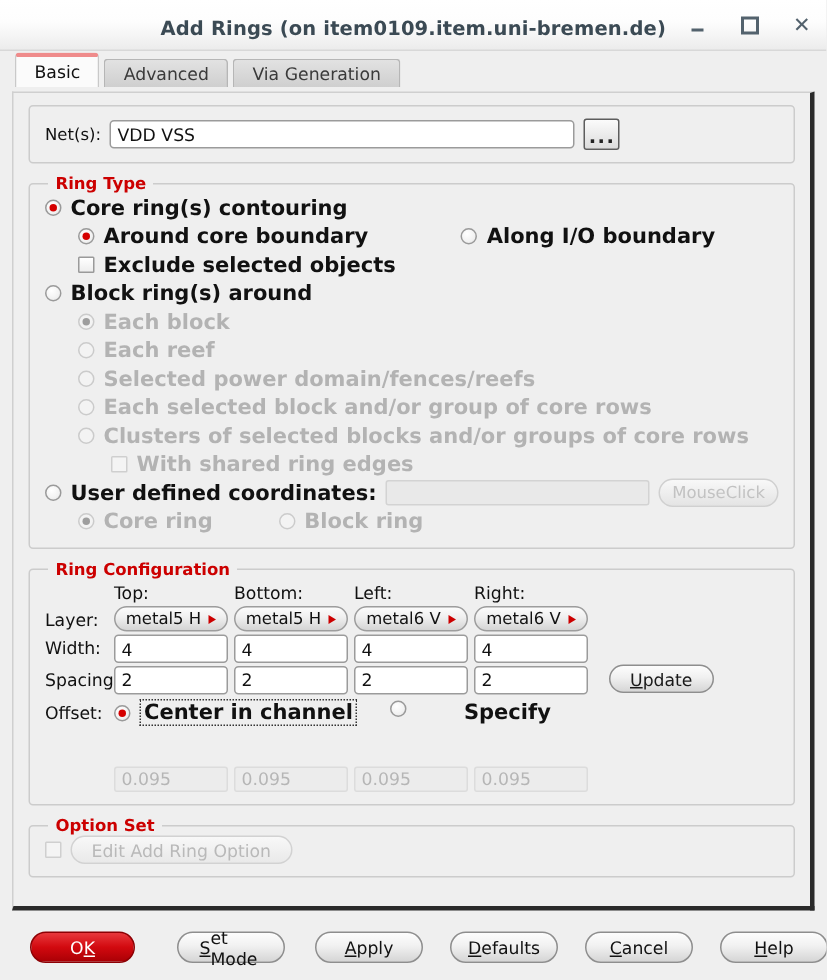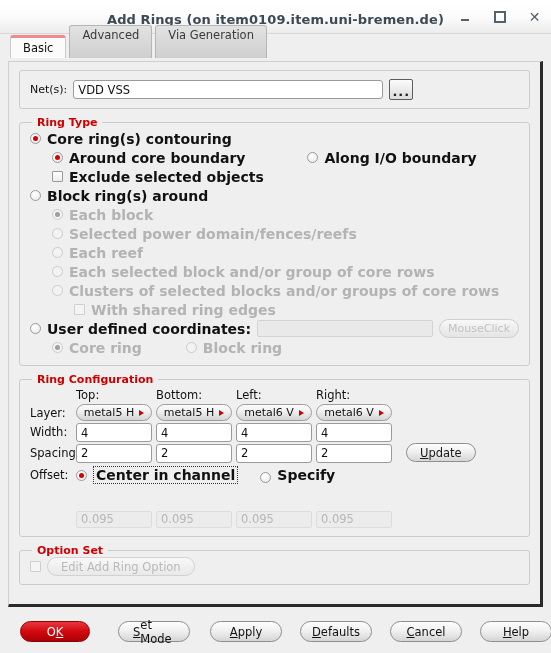--- a/index.html
+++ b/index.html
@@ -27,21 +27,21 @@
   .wbtn{width:13px;height:13px;display:flex;align-items:center;justify-content:center;
         color:#53626d;font-size:12px;line-height:1;cursor:default;}
   .wbtn .dash{display:block;width:8px;height:2px;background:#53626d;margin-top:6px;}
   .wbtn .sq{display:block;width:8px;height:8px;border:2px solid #53626d;}
   .wbtn .xx{font-size:14px;font-weight:bold;font-family:"DejaVu Sans",sans-serif;}
 
   
   .tabstrip{position:relative;height:24px;padding-left:10px;display:flex;align-items:flex-end;
             background:#efefef;}
   .tab{
-    height:33px;line-height:19px;padding:0 12px;margin-right:3px;
+    height:19px;line-height:19px;padding:0 12px;margin-right:3px;
     font-size:11.5px;color:#3a3a3a;
     background:linear-gradient(to bottom,#e2e2e2,#cfcfcf);
     border:1px solid #b6b6b6;border-bottom:none;
     border-top-left-radius:3px;border-top-right-radius:3px;
     box-sizing:border-box;cursor:default;
   }
   .tab.active{
     background:#fbfbfb;color:#111;border-color:#c9c9c9;
     border-top:3px solid #ef8b8b;height:23px;line-height:19px;
     padding-top:1px;
@@ -232,25 +232,25 @@
           <span class="radio"></span>
           <span class="itext">Block ring(s) around</span>
         </div>
 
         <div class="row ind1">
           <span class="radio dis on"></span>
           <span class="itext dis">Each block</span>
         </div>
         <div class="row ind1">
           <span class="radio dis"></span>
+          <span class="itext dis">Each reef</span>
+        </div>
+        <div class="row ind1">
+          <span class="radio dis"></span>
           <span class="itext dis">Selected power domain/fences/reefs</span>
-        </div>
-        <div class="row ind1">
-          <span class="radio dis"></span>
-          <span class="itext dis">Each reef</span>
         </div>
         <div class="row ind1">
           <span class="radio dis"></span>
           <span class="itext dis">Each selected block and/or group of core rows</span>
         </div>
         <div class="row ind1">
           <span class="radio dis"></span>
           <span class="itext dis">Clusters of selected blocks and/or groups of core rows</span>
         </div>
         <div class="row ind2">
@@ -323,21 +323,21 @@
             <span class="btn" style="margin-left:10px">
                 <u>U</u>
                 <span>pdate</span>
               </span>
           </div>
 
           <div class="cfg-row" style="margin-top:4px">
             <span class="rlbl">Offset:</span>
             <span class="radio on"></span>
             <span class="itext focusbox">Center in channel</span>
-            <span style="display:inline-flex;align-items:flex-end;margin-left:22px;">
+            <span style="display:inline-flex;align-items:flex-start;margin-left:22px;gap:32px;">
               <span class="radio"></span>
               <span class="itext">Specify</span>
             </span>
           </div>
 
           <div class="cfg-row" style="margin-top:3px">
             <span class="rlbl"></span>
             <span class="ghost">0.095</span>
             <span class="ghost">0.095</span>
             <span class="ghost">0.095</span>

